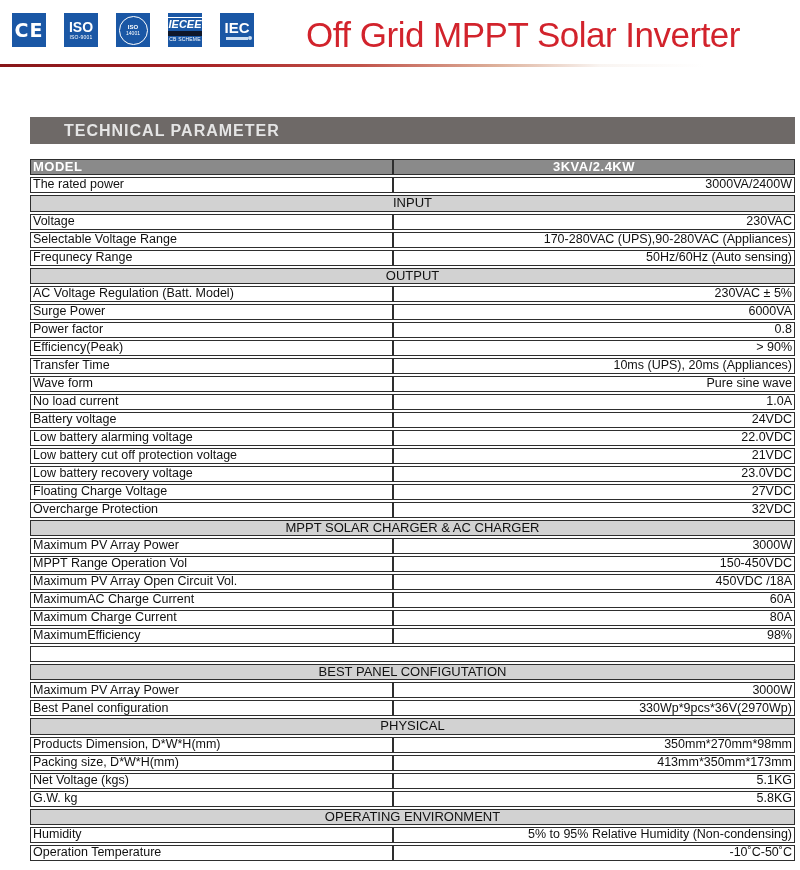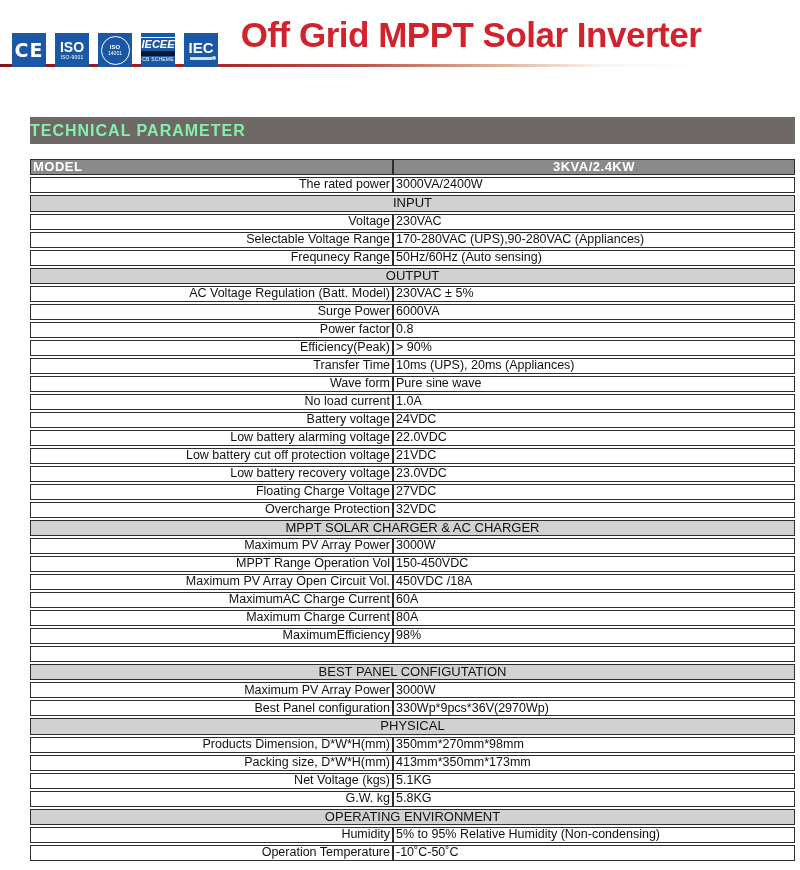--- a/index.html
+++ b/index.html
@@ -4,21 +4,21 @@
 <style>
   html,body{margin:0;padding:0;background:#fff;}
   body{
     width:800px;height:870px;
     font-family:"Liberation Sans", sans-serif;
     color:#111; overflow:hidden; position:relative;
   }
 
   
   .topbar{display:flex;align-items:flex-start;padding:13px 0 0 12px;height:42px;}
-  .badges{display:flex;gap:9px;flex:0 0 auto;margin-top:20px;}
+  .badges{display:flex;gap:18px;flex:0 0 auto;}
   .badge{
     width:34px;height:34px;background:#1a57a5;color:#fff;
     display:flex;flex-direction:column;align-items:center;justify-content:center;
     box-sizing:border-box;overflow:hidden;
   }
   .badge .big{font-weight:bold;line-height:1;}
   .badge .sub{font-size:5px;line-height:1.4;letter-spacing:0.2px;}
   .badge-ce .big{font-size:19px;font-family:"DejaVu Sans",sans-serif;letter-spacing:1px;}
   .badge-iso .big{font-size:14px;}
   .seal{
@@ -26,56 +26,56 @@
     display:flex;flex-direction:column;align-items:center;justify-content:center;
   }
   .seal .s1{font-size:6px;font-weight:bold;line-height:1.1;}
   .seal .s2{font-size:5px;line-height:1.1;}
   .badge-iecee .big{font-size:11px;font-style:italic;border-top:1px solid #fff;border-bottom:5px solid #0f172a;padding:1px 0;}
   .badge-iec .big{font-size:15px;}
   .iec-rule{width:22px;height:3px;background:#cfe0f2;margin-top:2px;position:relative;}
   .iec-dot{position:absolute;right:-4px;top:-1px;width:4px;height:4px;border-radius:50%;background:#cfe0f2;}
 
   .page-title{
-    flex:1;text-align:center;
-    font-size:35px;font-weight:bold;color:#d2232c;
-    letter-spacing:-0.5px;padding:2px 76px 0 0;
+    flex:1;text-align:right;
+    font-size:35px;font-weight:normal;color:#d2232c;
+    letter-spacing:-0.5px;padding:2px 60px 0 0;
     white-space:nowrap;
   }
 
   .title-rule{
     height:3px;margin-top:9px;
     background:linear-gradient(to right,#871619 0%,#a82225 25%,#c1534a 45%,#ddb09a 62%,rgba(238,225,216,0.35) 75%,rgba(255,255,255,0) 88%);
   }
 
   
   .tech-bar{
     margin:50px 18px 0 30px;width:765px;height:27px;box-sizing:border-box;
-    background:#6e6967;color:#86efac;font-weight:bold;font-size:16px;
-    letter-spacing:1px;line-height:27px;
+    background:#6e6967;color:#e5e5e5;font-weight:bold;font-size:16px;
+    letter-spacing:1px;line-height:27px;padding-left:34px;
   }
 
   
   table.spec{
     margin:13px 5px 0 30px;width:765px;
     border-collapse:separate;border-spacing:0 2px;
     font-size:12.5px;table-layout:fixed;
   }
   table.spec td, table.spec th{
     border:1px solid #2e2e2e;height:14px;padding:0 2px;line-height:1.1;
     overflow:hidden;white-space:nowrap;
   }
   col.left{width:363px;} col.right{width:402px;}
   th.h-model{
     background:#8a8a8a;color:#fff;text-align:left;font-size:13px;
     padding-left:34px;height:22px;letter-spacing:0.5px;
   }
   th.h-value{background:#8a8a8a;color:#fff;text-align:center;font-size:13px;height:22px;letter-spacing:0.5px;}
-  td.c-label{text-align:right;padding-left:34px;}
-  td.c-value{text-align:left;}
+  td.c-label{text-align:left;padding-left:34px;}
+  td.c-value{text-align:right;}
   td.c-section{background:#d2d2d2;text-align:center;font-size:13px;margin-left:36px;}
   td.c-empty{background:#fff;height:17px;}
 </style>
 </head>
 <body>
 
 <div class="topbar">
   <div class="badges">
     <div class="badge badge-ce">
       <span class="big">CE</span>

